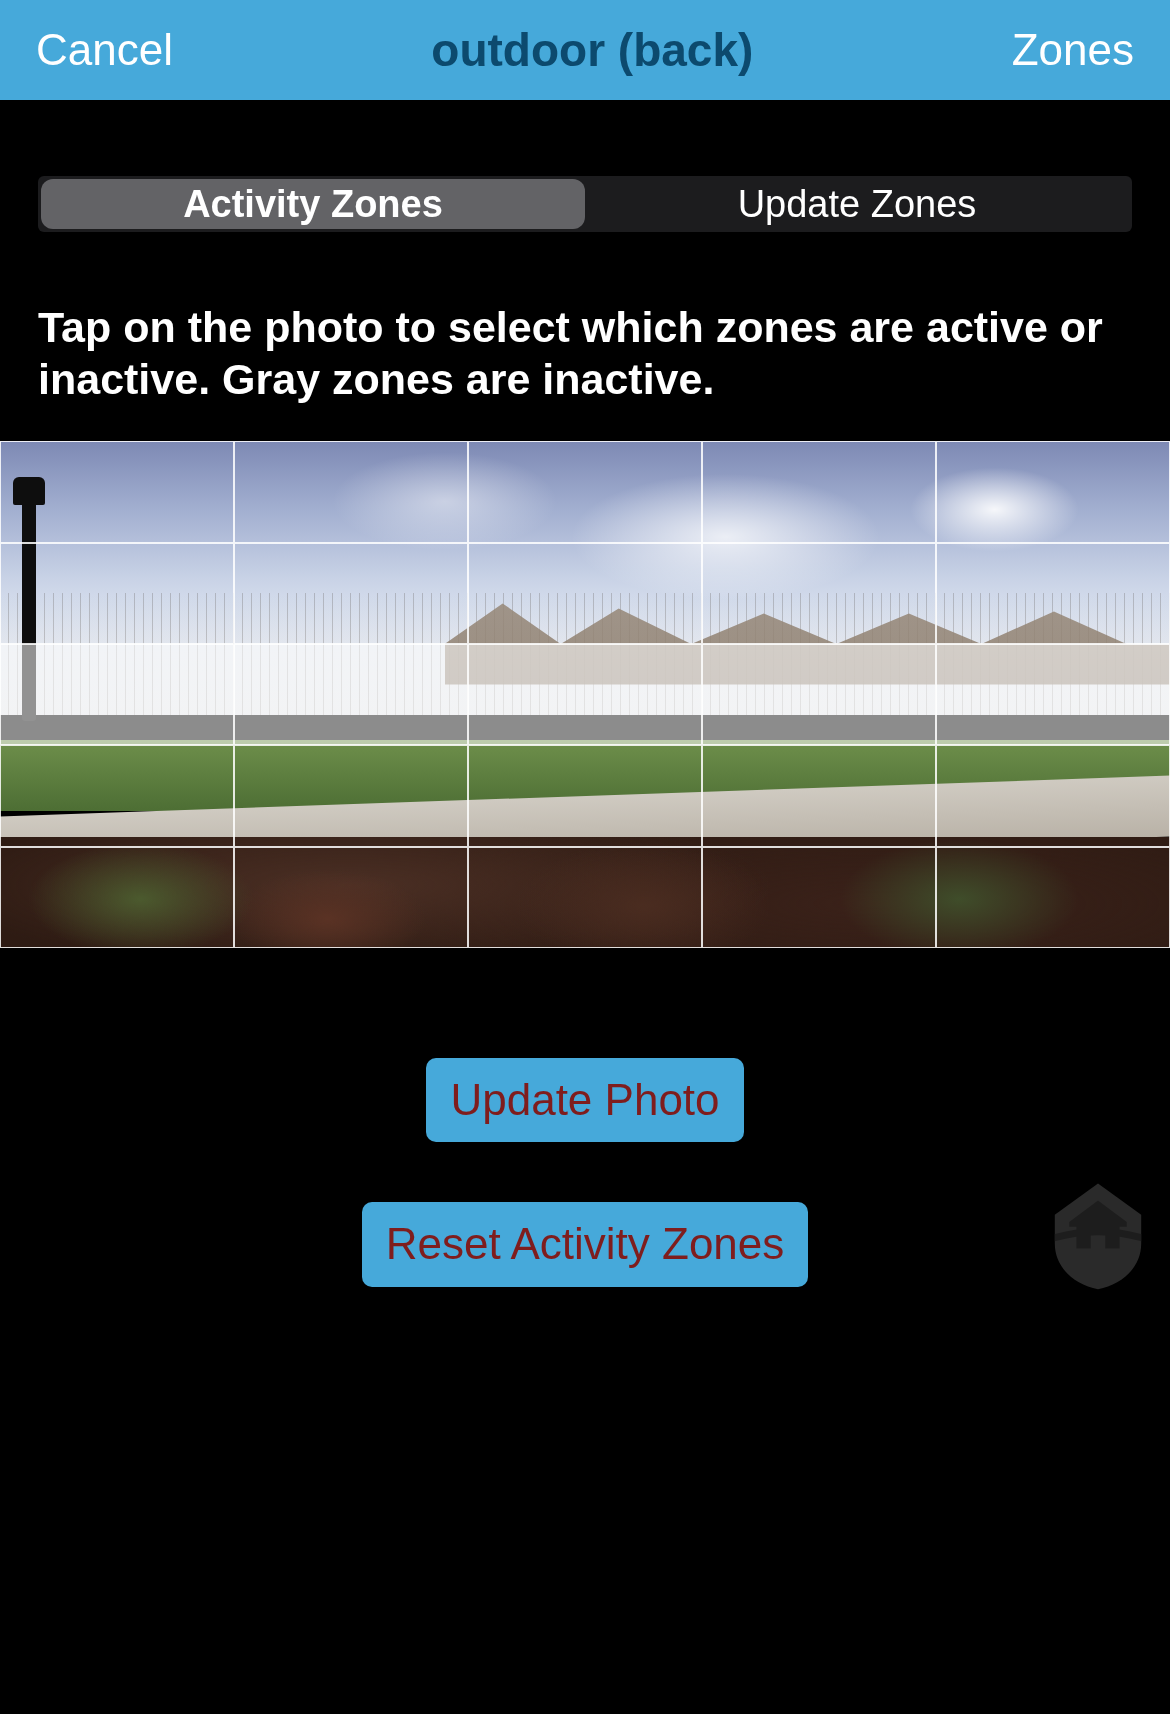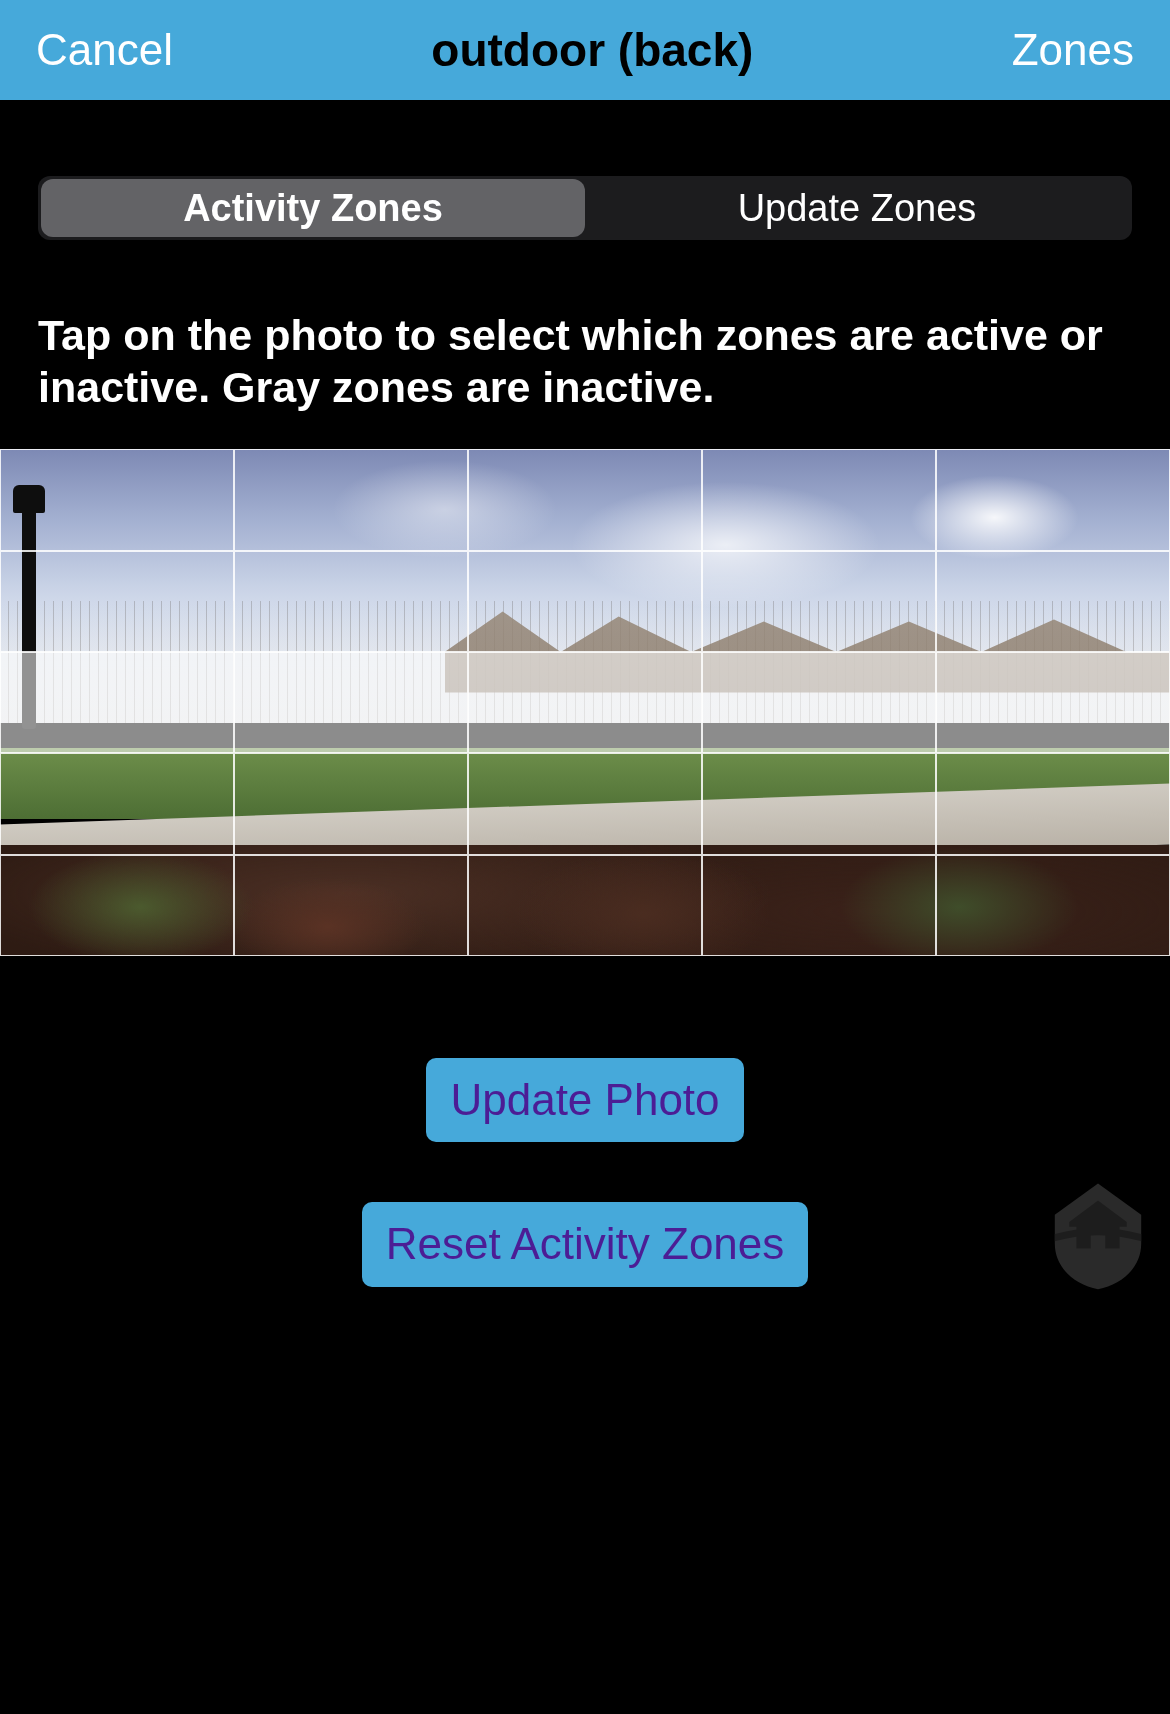--- a/index.html
+++ b/index.html
@@ -22,31 +22,31 @@
   }
   .nav-btn{
     font-size:44px;
     color:#fff;
     font-weight:400;
     cursor:pointer;
   }
   .nav-title{
     font-size:46px;
     font-weight:700;
-    color:#000000;
+    color:#0c4a6e;
   }
   
   .seg-wrap{
     margin:76px 38px 0 38px;
   }
   .seg{
     display:flex;
     background:#1c1c1e;
-    border-radius:12px;
-    height:64px;
+    border-radius:6px;
+    height:56px;
     padding:3px;
     box-sizing:border-box;
   }
   .seg-item{
     flex:1;
     display:flex;
     align-items:center;
     justify-content:center;
     font-size:38px;
     color:#fff;
@@ -151,21 +151,21 @@
   .actions{
     position:absolute;
     left:0;right:0;
     top:1058px;
     display:flex;
     flex-direction:column;
     align-items:center;
   }
   .btn{
     background:#46a9da;
-    color:#4c1d95;
+    color:#7f1d1d;
     font-size:44px;
     font-weight:400;
     border:none;
     border-radius:10px;
     padding:18px 24px;
     cursor:pointer;
     line-height:1.1;
   }
   .btn+.btn{margin-top:60px;}
   

